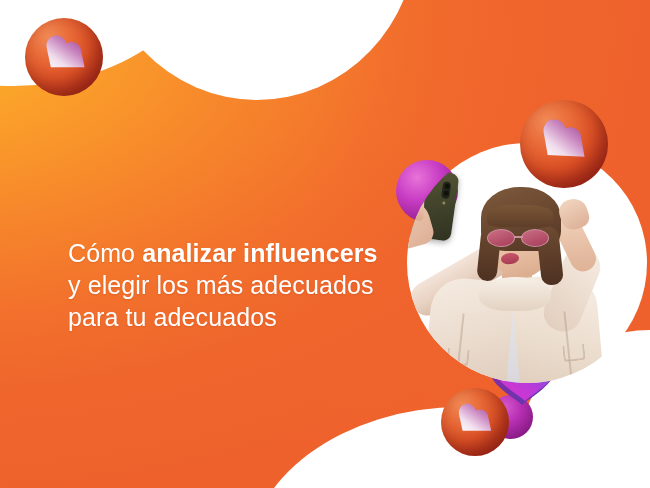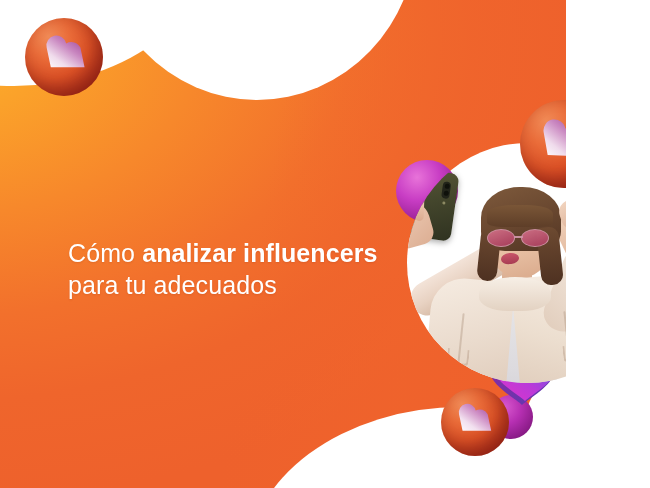--- a/index.html
+++ b/index.html
@@ -4,21 +4,21 @@
 <title>Blog Cover</title>
 <style>
   * { margin:0; padding:0; box-sizing:border-box; }
   html,body{
     width:650px; height:488px;
     font-family:"Liberation Sans", sans-serif;
     overflow:hidden; background:#fff;
   }
   #stage{
     position:relative;
-    width:566px; height:488px;
+    width:650px; height:488px;
     overflow:hidden;
   }
 
   
   .bg-base{
     position:absolute; inset:0;
     background:
       radial-gradient(120% 95% at -10% 8%, #fdb52b 0%, #fba22a 16%, #f7882b 38%, #f2702c 60%, #ef652c 78%, #ee612c 100%);
   }
   .bg-warm-right{
@@ -318,16 +318,17 @@
       </linearGradient>
     </defs>
     <path d="M6 34 C6 18 26 12 38 26 C50 12 70 18 70 34 C70 48 44 62 38 68 C32 62 6 48 6 34 Z" fill="url(#hgfs)" transform="translate(-3,4)"></path>
     <path d="M6 34 C6 18 26 12 38 26 C50 12 70 18 70 34 C70 48 44 62 38 68 C32 62 6 48 6 34 Z" fill="url(#hgf)"></path>
   </svg>
 
   <div class="headline">
     <div>
       <span>Cómo </span><b>analizar influencers</b>
     </div>
+    <div>y elegir los más adecuados</div>
     <div>para tu adecuados</div>
   </div>
 
 </div>
 
 </body></html>

